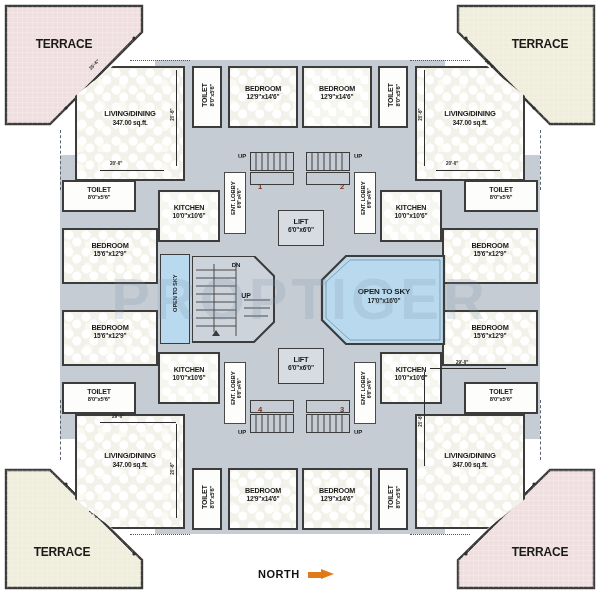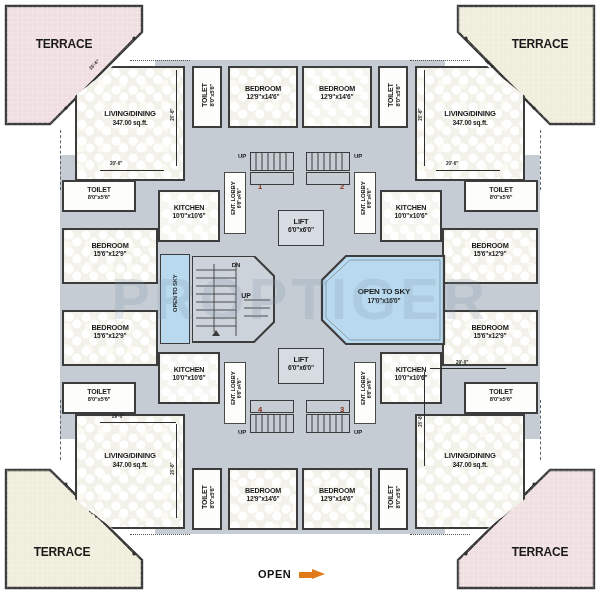--- a/index.html
+++ b/index.html
@@ -494,20 +494,20 @@
   <div class="dotline" style="left:130px;top:534px;width:60px;"></div>
   <div class="dotline" style="left:410px;top:534px;width:60px;"></div>
   <div class="dashv" style="left:60px;top:130px;height:60px;"></div>
   <div class="dashv" style="left:540px;top:130px;height:60px;"></div>
   <div class="dashv" style="left:60px;top:400px;height:60px;"></div>
   <div class="dashv" style="left:540px;top:400px;height:60px;"></div>
 
   <div class="watermark">PROPTIGER</div>
 
   <div class="northwrap">
-    <span class="ntxt">OPEN</span>
+    <span class="ntxt">NORTH</span>
     <span class="arrow">
       <span class="shaft"></span>
         <span class="head"></span>
     </span>
   </div>
 
 </div>
 
 </body></html>

